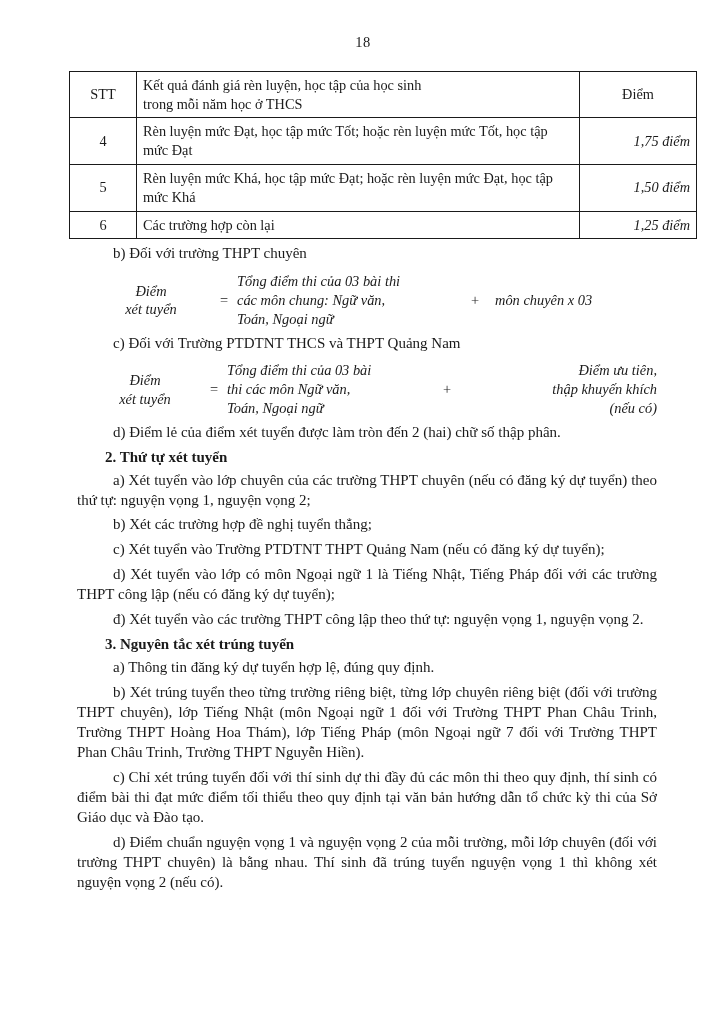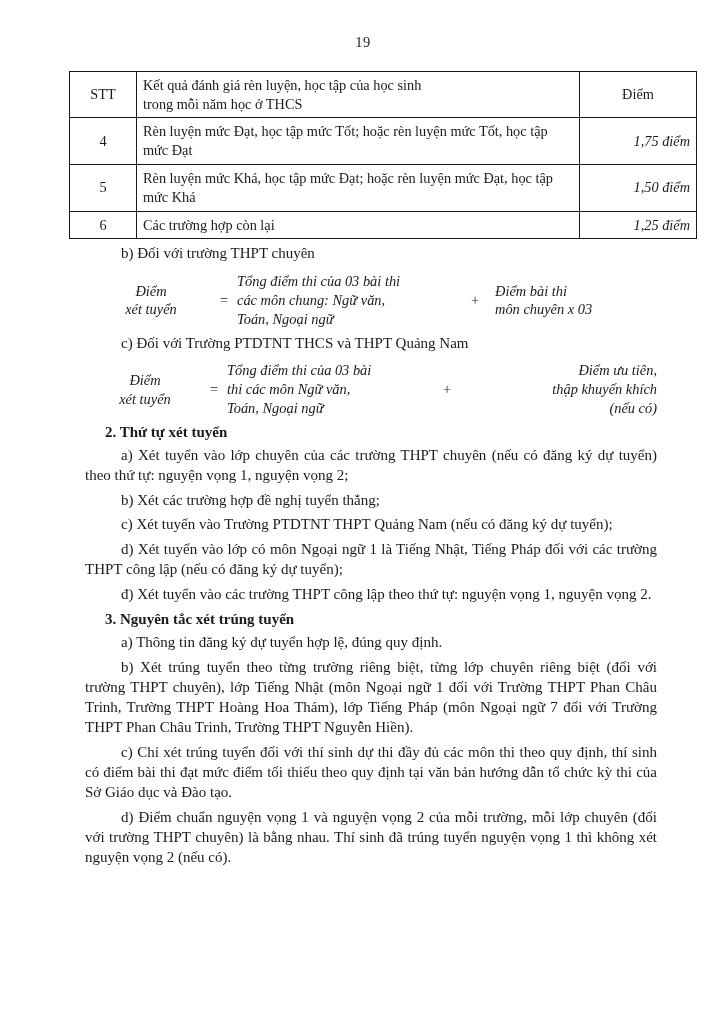--- a/index.html
+++ b/index.html
@@ -53,21 +53,21 @@
     line-height: 1.3;
   }
   th.col-desc { padding: 6px 8px 8px 8px; }
   td.col-desc { line-height: 1.32; padding: 5px 6px 5px 8px; }
   td.col-diem { text-align: right; padding-left: 8px; font-style: italic; }
   td.col-stt { text-align: center; }
 
   p.para {
     font-size: 15px;
     line-height: 1.33;
-    margin: 5px 0 0 16px;
+    margin: 5px 0 0 8px;
     text-align: justify;
     text-indent: 36px;
   }
   p.bold-head {
     font-size: 15px;
     font-weight: bold;
     margin: 6px 0 0 0;
     text-indent: 36px;
   }
   .formula {
@@ -110,21 +110,21 @@
   .formula.c-formula .f-right { text-align: right; }
   .f-line { display: block; }
   .center-line { text-align: left; display: block; }
   .tbl-wrap { margin-top: 6px; }
 </style>
 </head>
 <body>
 
 <div class="page">
 
-  <div class="page-number">19</div>
+  <div class="page-number">18</div>
 
   <div class="content">
 
     <div class="tbl-wrap">
       <table class="score-table">
         <thead>
           <tr>
             <th class="col-stt">STT</th>
             <th class="col-desc">
               <span class="center-line">Kết quả đánh giá rèn luyện, học tập của học sinh</span>
@@ -161,21 +161,20 @@
         <span class="f-line">xét tuyển</span>
       </div>
       <div class="f-eq">=</div>
       <div class="f-mid">
         <span class="f-line">Tổng điểm thi của 03 bài thi</span>
         <span class="f-line">các môn chung: Ngữ văn,</span>
         <span class="f-line">Toán, Ngoại ngữ</span>
       </div>
       <div class="f-plus">+</div>
       <div class="f-right">
-        <span class="f-line">Điểm bài thi</span>
         <span class="f-line">môn chuyên x 03</span>
       </div>
     </div>
 
     <p class="para">c) Đối với Trường PTDTNT THCS và THPT Quảng Nam</p>
 
     <div class="formula c-formula">
       <div class="f-left">
         <span class="f-line">Điểm</span>
         <span class="f-line">xét tuyển</span>
@@ -187,20 +186,21 @@
         <span class="f-line">Toán, Ngoại ngữ</span>
       </div>
       <div class="f-plus">+</div>
       <div class="f-right">
         <span class="f-line">Điểm ưu tiên,</span>
         <span class="f-line">thập khuyến khích</span>
         <span class="f-line">(nếu có)</span>
       </div>
     </div>
 
+    <p class="para">d) Điểm lẻ của điểm xét tuyển được làm tròn đến 2 (hai) chữ số thập phân.</p>
 
     <p class="bold-head">2. Thứ tự xét tuyển</p>
 
     <p class="para">a) Xét tuyển vào lớp chuyên của các trường THPT chuyên (nếu có đăng ký dự tuyển) theo thứ tự: nguyện vọng 1, nguyện vọng 2;</p>
     <p class="para">b) Xét các trường hợp đề nghị tuyển thẳng;</p>
     <p class="para">c) Xét tuyển vào Trường PTDTNT THPT Quảng Nam (nếu có đăng ký dự tuyển);</p>
     <p class="para">d) Xét tuyển vào lớp có môn Ngoại ngữ 1 là Tiếng Nhật, Tiếng Pháp đối với các trường THPT công lập (nếu có đăng ký dự tuyển);</p>
     <p class="para">đ) Xét tuyển vào các trường THPT công lập theo thứ tự: nguyện vọng 1, nguyện vọng 2.</p>
 
     <p class="bold-head">3. Nguyên tắc xét trúng tuyển</p>

